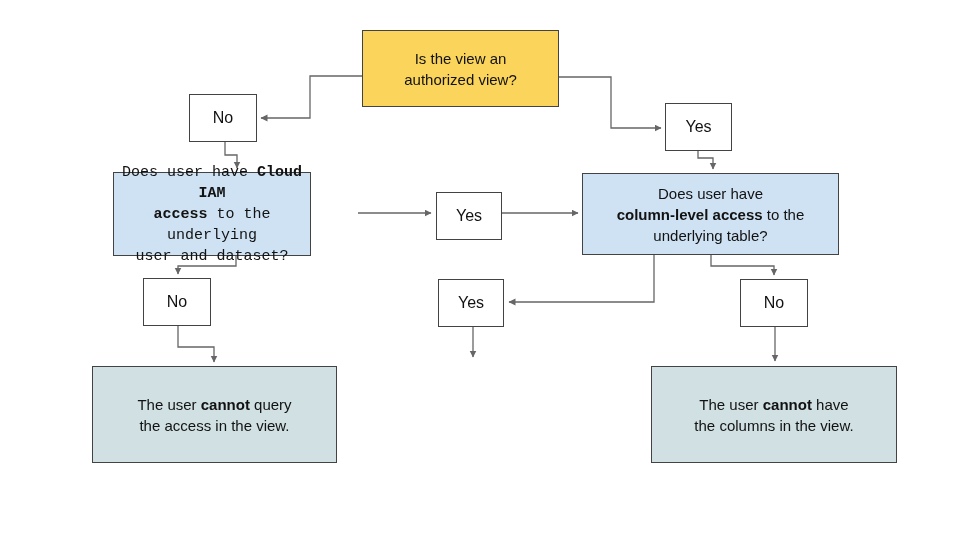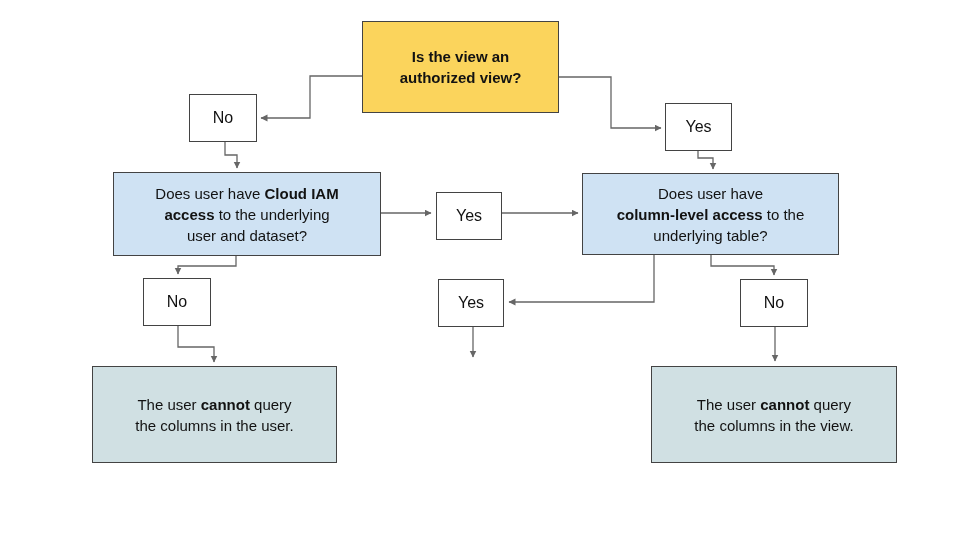--- a/index.html
+++ b/index.html
@@ -22,22 +22,22 @@
   }
   svg.edges{position:absolute;left:0;top:0;width:960px;height:540px;}
   .edge{fill:none;stroke:var(--c-arrow);stroke-width:1.3;}
   .node{
     position:absolute;display:flex;align-items:center;justify-content:center;
     border:1px solid var(--c-border);text-align:center;color:var(--c-text);
     font-size:15px;line-height:21px;white-space:pre-line;
   }
   .node .txt{display:inline-block;}
   .decision{background:var(--c-label);font-size:16px;line-height:20px;}
-  .root{background:var(--c-root);left:362px;top:21px;width:197px;height:92px;font-weight:bold;}
-  .q-left{background:var(--c-question);left:113px;top:172px;width:268px;height:84px;}
+  .root{background:var(--c-root);left:362px;top:30px;width:197px;height:77px;}
+  .q-left{background:var(--c-question);left:113px;top:172px;width:198px;height:84px;font-family:Liberation Mono, monospace;}
   .q-right{background:var(--c-question);left:582px;top:173px;width:257px;height:82px;}
   .no-top{left:189px;top:94px;width:68px;height:48px;}
   .yes-top{left:665px;top:103px;width:67px;height:48px;}
   .yes-mid{left:436px;top:192px;width:66px;height:48px;}
   .no-left{left:143px;top:278px;width:68px;height:48px;}
   .yes-bottom{left:438px;top:279px;width:66px;height:48px;}
   .no-right{left:740px;top:279px;width:68px;height:48px;}
   .result-left{background:var(--c-neg);left:92px;top:366px;width:245px;height:97px;}
   .result-center{background:var(--c-pos);left:358px;top:362px;width:244px;height:100px;}
   .result-right{background:var(--c-neg);left:651px;top:366px;width:246px;height:97px;}
@@ -103,22 +103,22 @@
   <div class="node decision yes-bottom">
     <span class="txt">Yes</span>
   </div>
 
   <div class="node decision no-right">
     <span class="txt">No</span>
   </div>
 
   <div class="node result-left">
     <span class="txt"><span>The user </span><span style="font-weight: 700;">cannot</span><span> query
-the columns in the user.</span></span>
+the access in the view.</span></span>
   </div>
 
 
   <div class="node result-right">
-    <span class="txt"><span>The user </span><span style="font-weight: 700;">cannot</span><span> query
+    <span class="txt"><span>The user </span><span style="font-weight: 700;">cannot</span><span> have
 the columns in the view.</span></span>
   </div>
 
 </div>
 
 </body></html>

